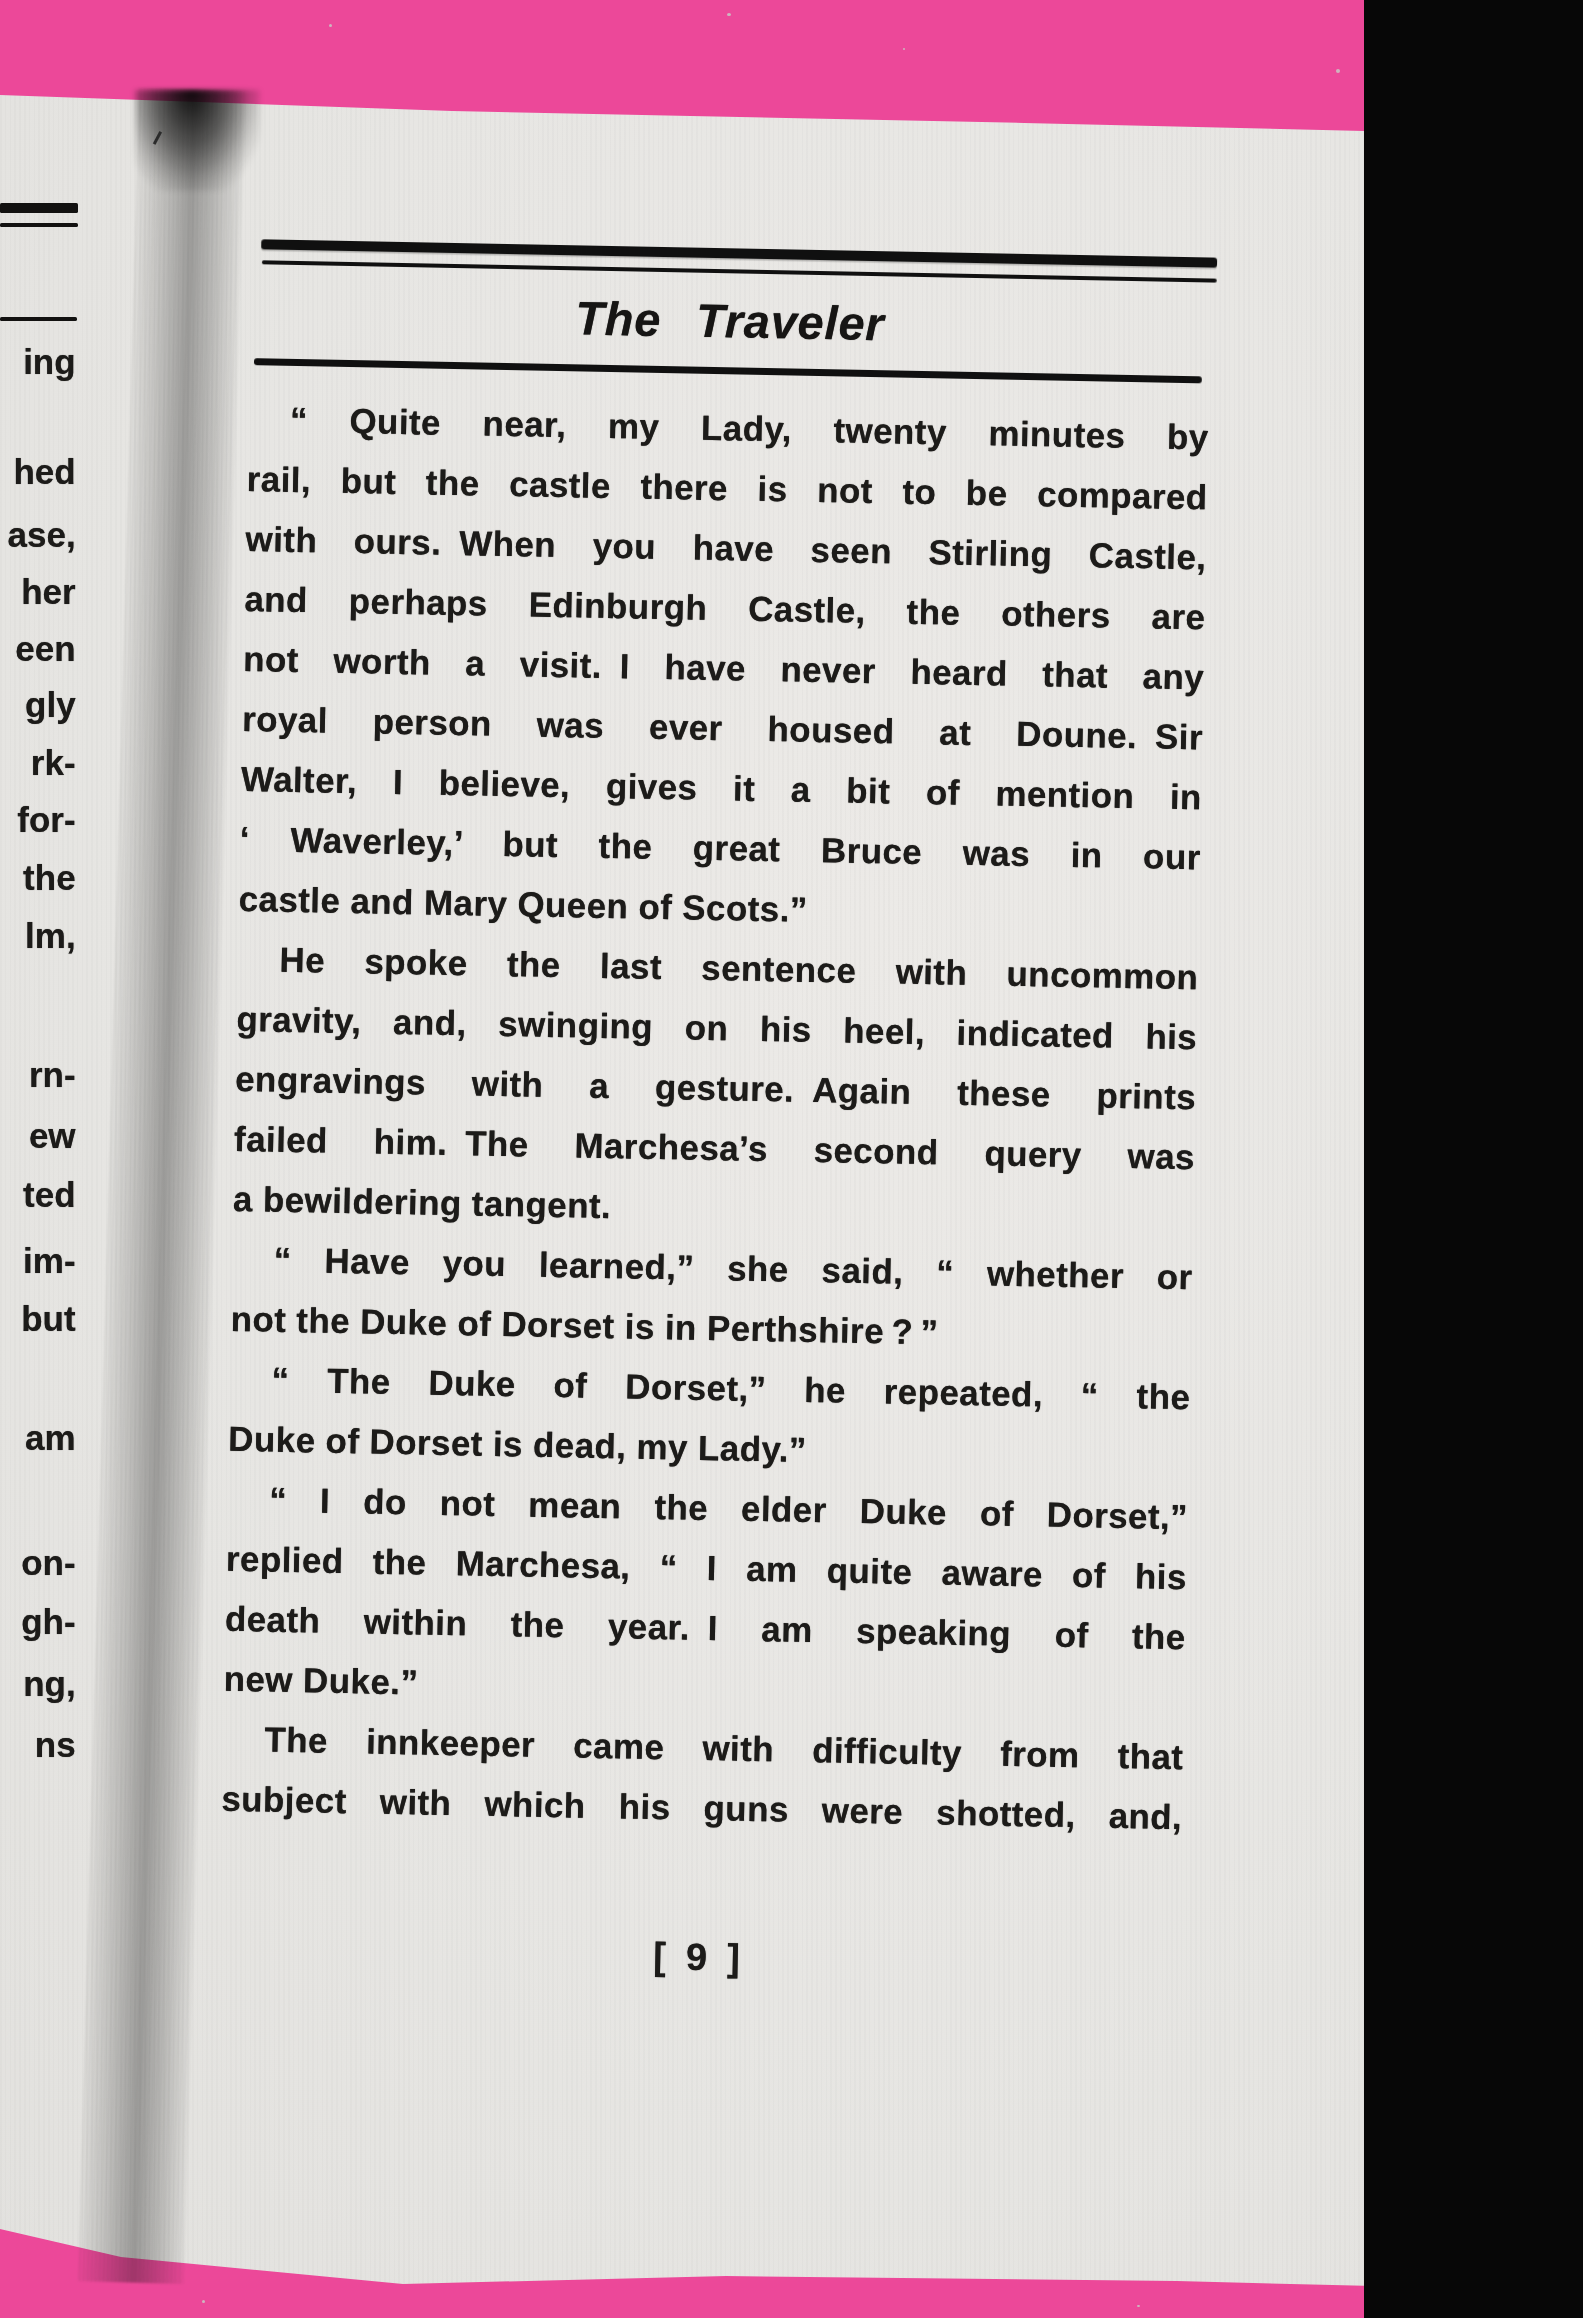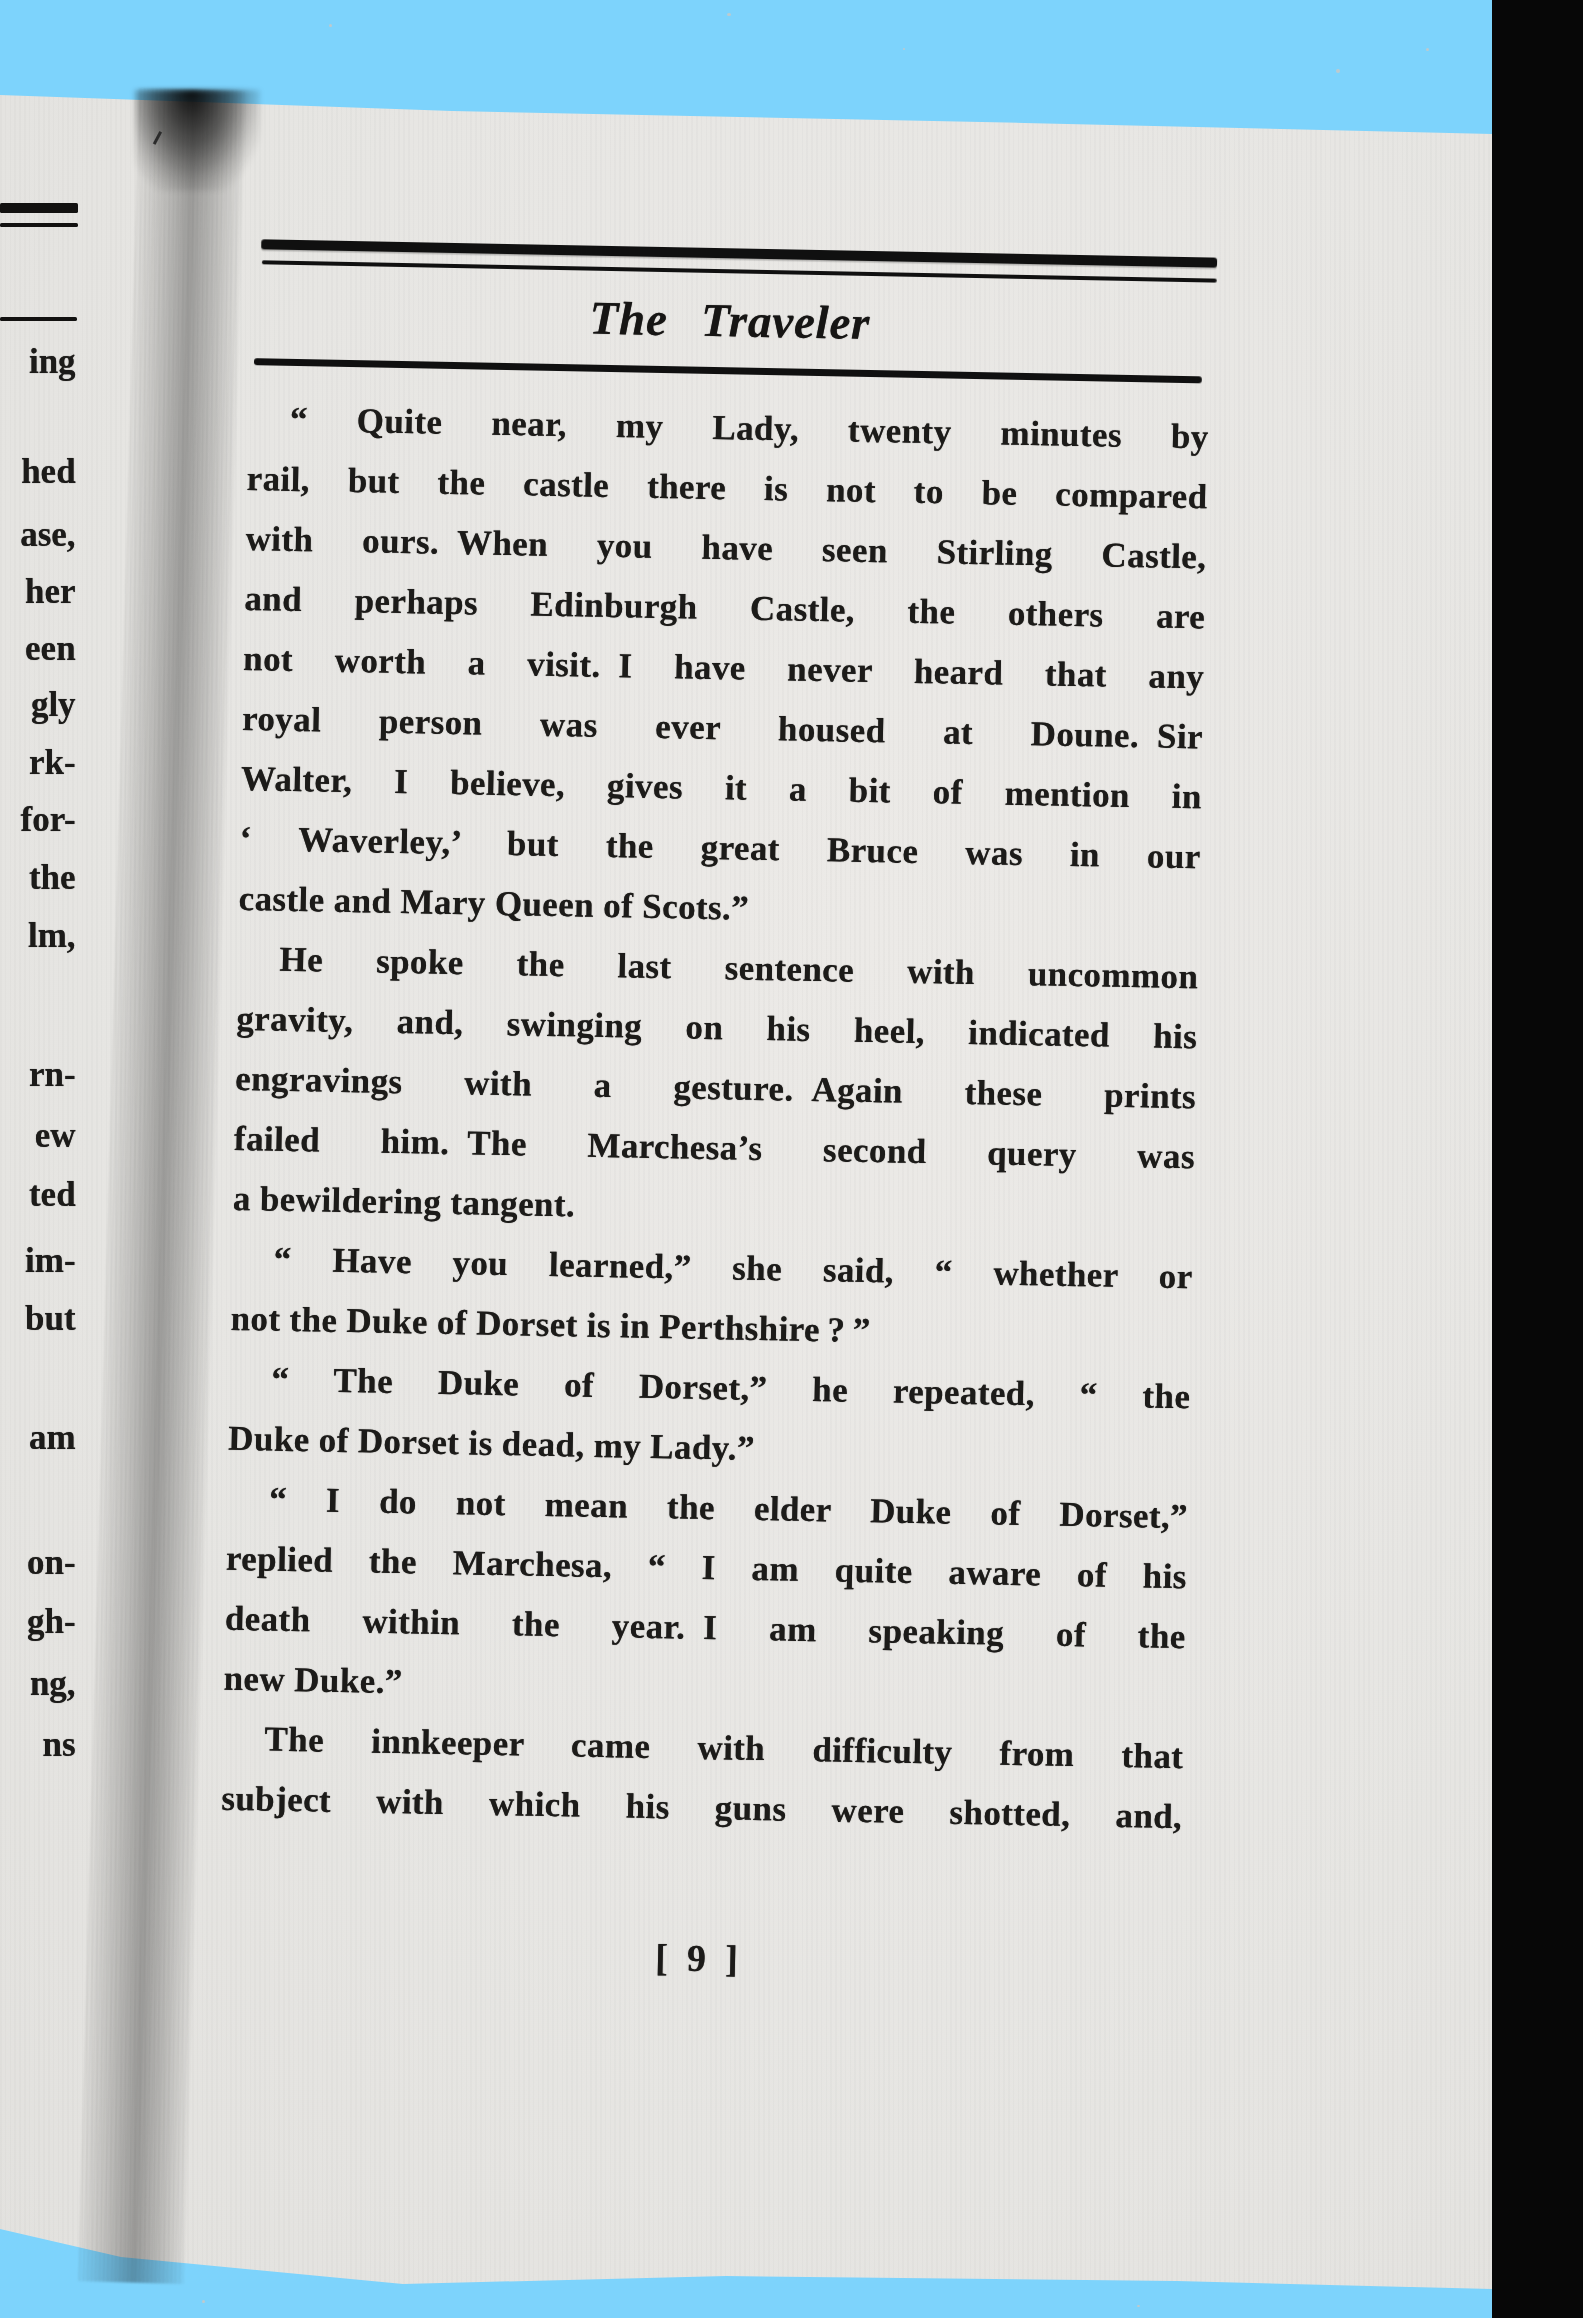--- a/index.html
+++ b/index.html
@@ -1,22 +1,22 @@
 <!DOCTYPE html>
 <html style="font-size:13px"><head>
 <meta charset="utf-8">
 <style>
   html, body { margin: 0; padding: 0; background: #070707; }
   .stage {
     position: relative;
-    width: 1492px;
+    width: 1364px;
     height: 2319px;
-    background: #7dd3fc;
+    background: #ec4899;
     overflow: hidden;
-    font-family: Liberation Serif, serif;
+    font-family: Liberation Sans, sans-serif;
   }
   
   .paper {
     position: absolute;
     left: 0; top: 0;
     width: 1584px; height: 2319px;
     background:
       repeating-linear-gradient(90deg, rgba(0,0,0,0.018) 0 1.6px, rgba(0,0,0,0) 1.6px 4.8px),
       radial-gradient(ellipse at 55% 40%, #eceae7 0%, #e7e6e3 55%, #e2e1de 100%);
     clip-path: polygon(

